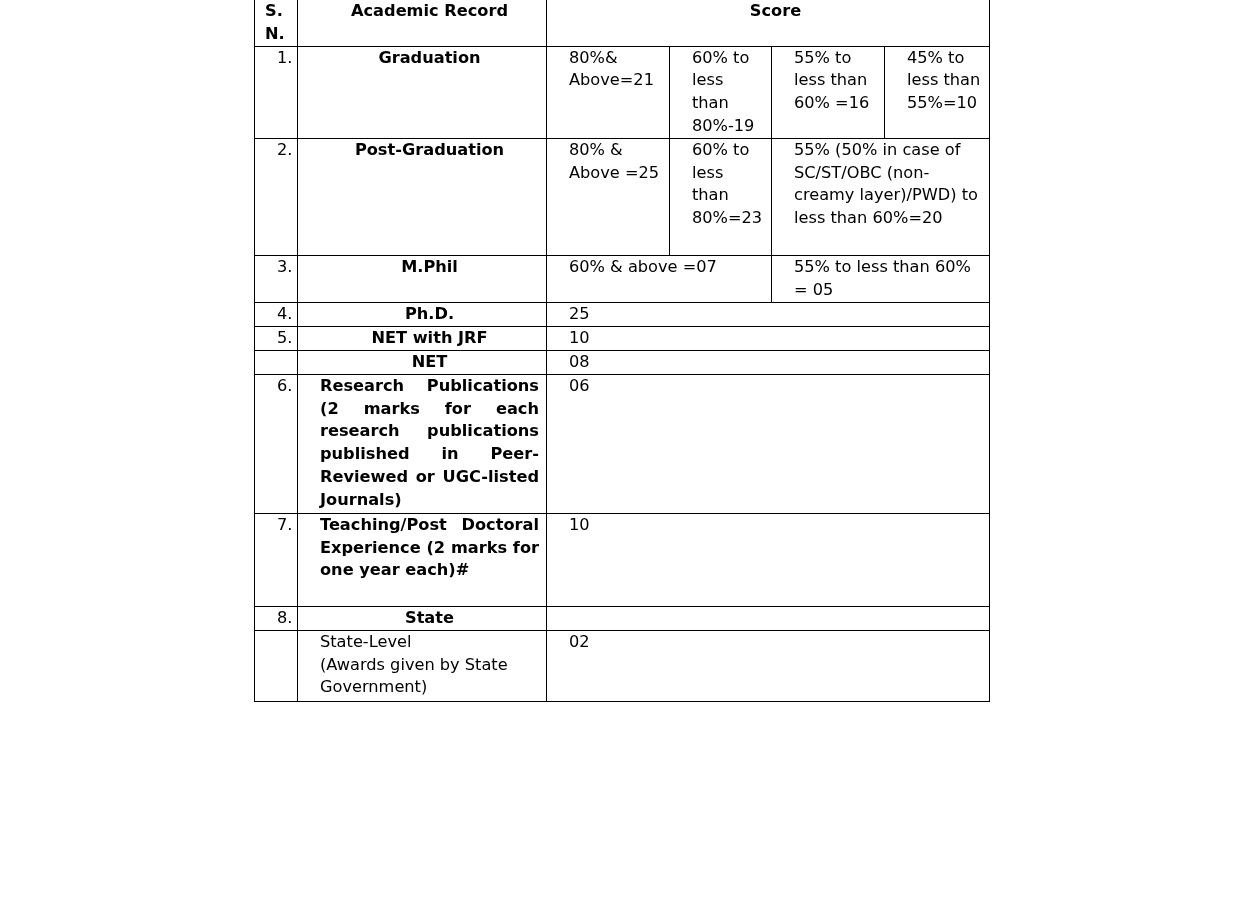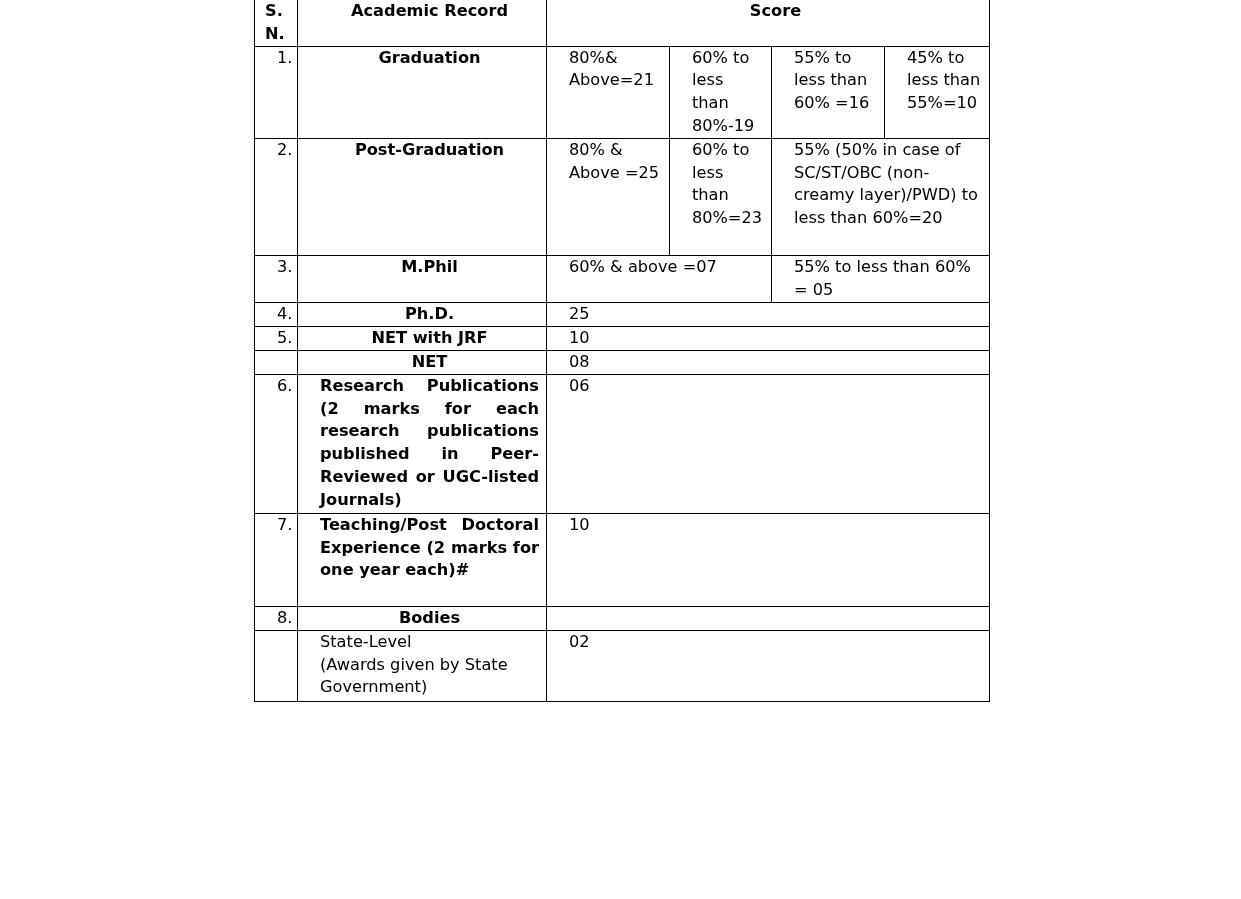--- a/index.html
+++ b/index.html
@@ -100,21 +100,21 @@
   </tr>
 
   <tr class="h-teach">
     <td class="sn">7.</td>
     <td class="b just">Teaching/Post Doctoral Experience (2 marks for one year each)#</td>
     <td colspan="4">10</td>
   </tr>
 
   <tr class="h-one">
     <td class="sn">8.</td>
-    <td class="b">Bodies</td>
+    <td class="b">State</td>
     <td colspan="4"></td>
   </tr>
 
 
   <tr class="h-state">
     <td class="sn"></td>
     <td>
       <span class="line">State-Level</span>
       <span class="line">(Awards given by State Government)</span>
     </td>

